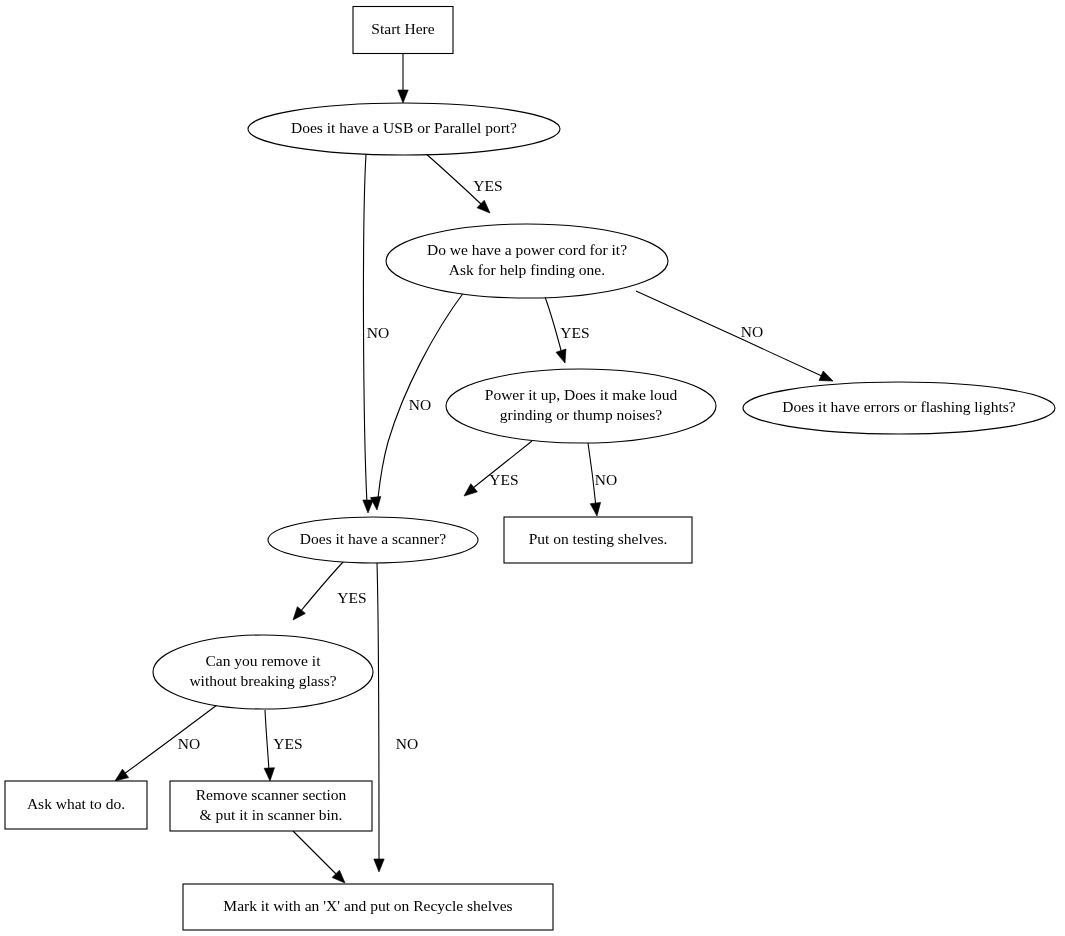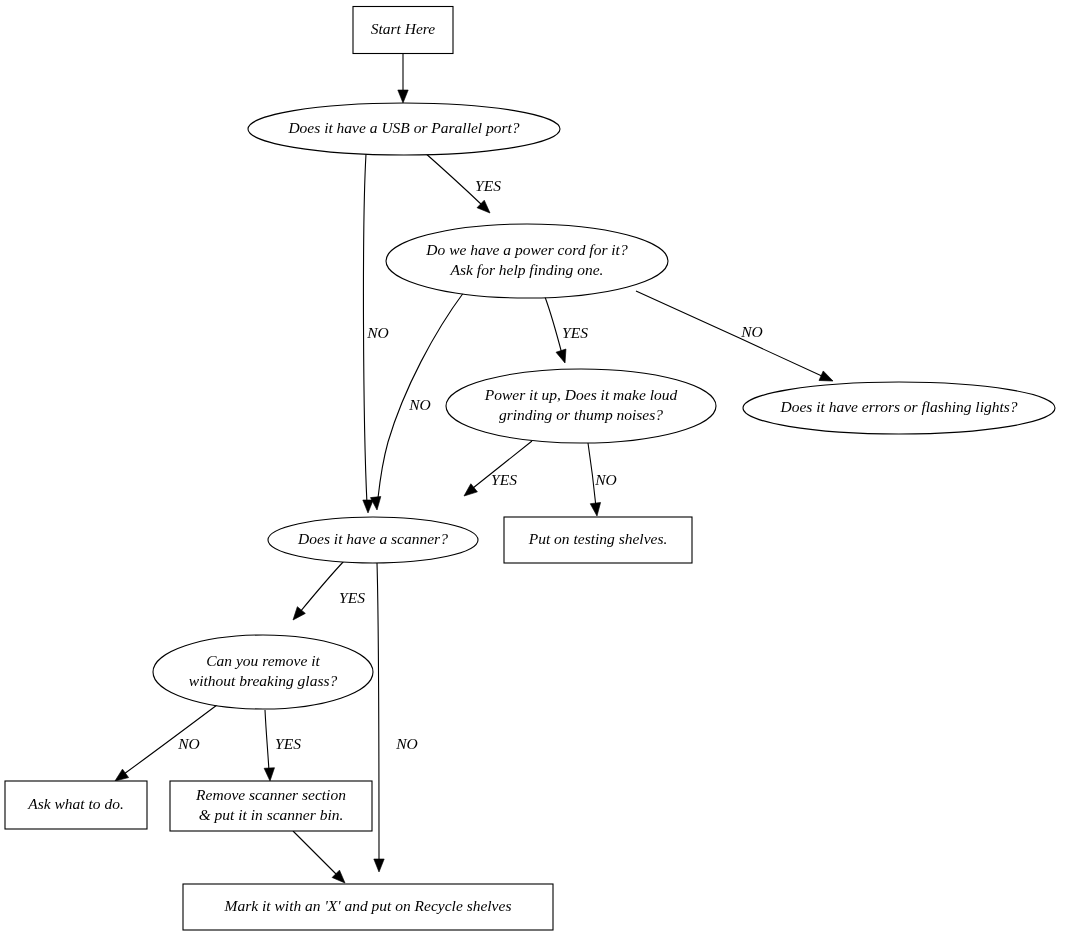--- a/index.html
+++ b/index.html
@@ -10,21 +10,20 @@
   body {
     width: 1065px;
     height: 936px;
     font-family: "Liberation Serif", "DejaVu Serif", serif;
     overflow: hidden;
   }
   #flowchart-root {
     position: relative;
     width: 1065px;
     height: 936px;
-    font-style: italic;
   }
   svg#graph {
     display: block;
     width: 1065px;
     height: 936px;
   }
   .node-shape {
     fill: #ffffff;
     stroke: #000000;
     stroke-width: 1.1;

